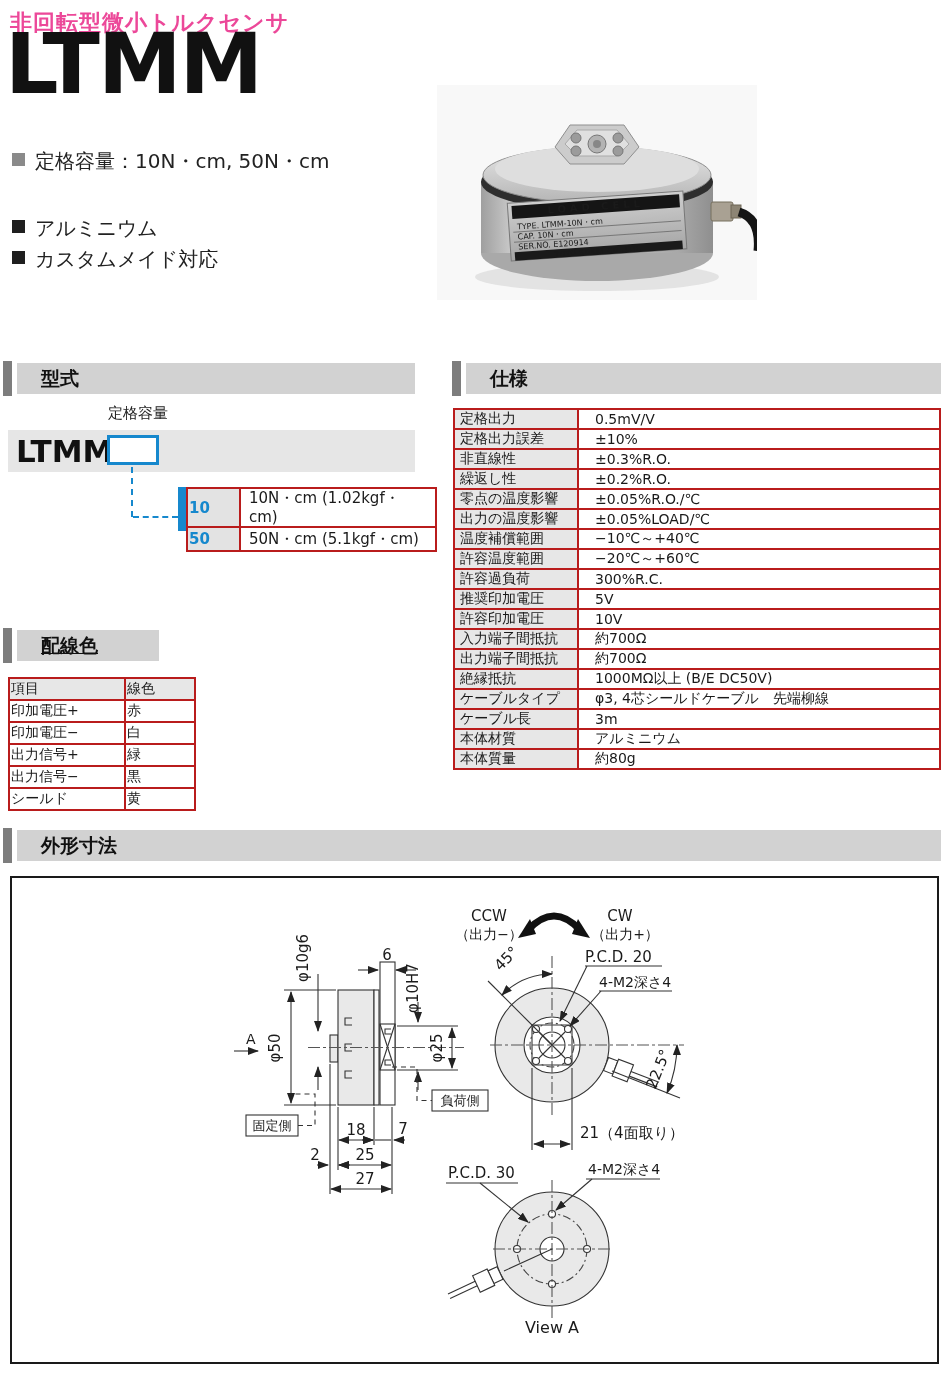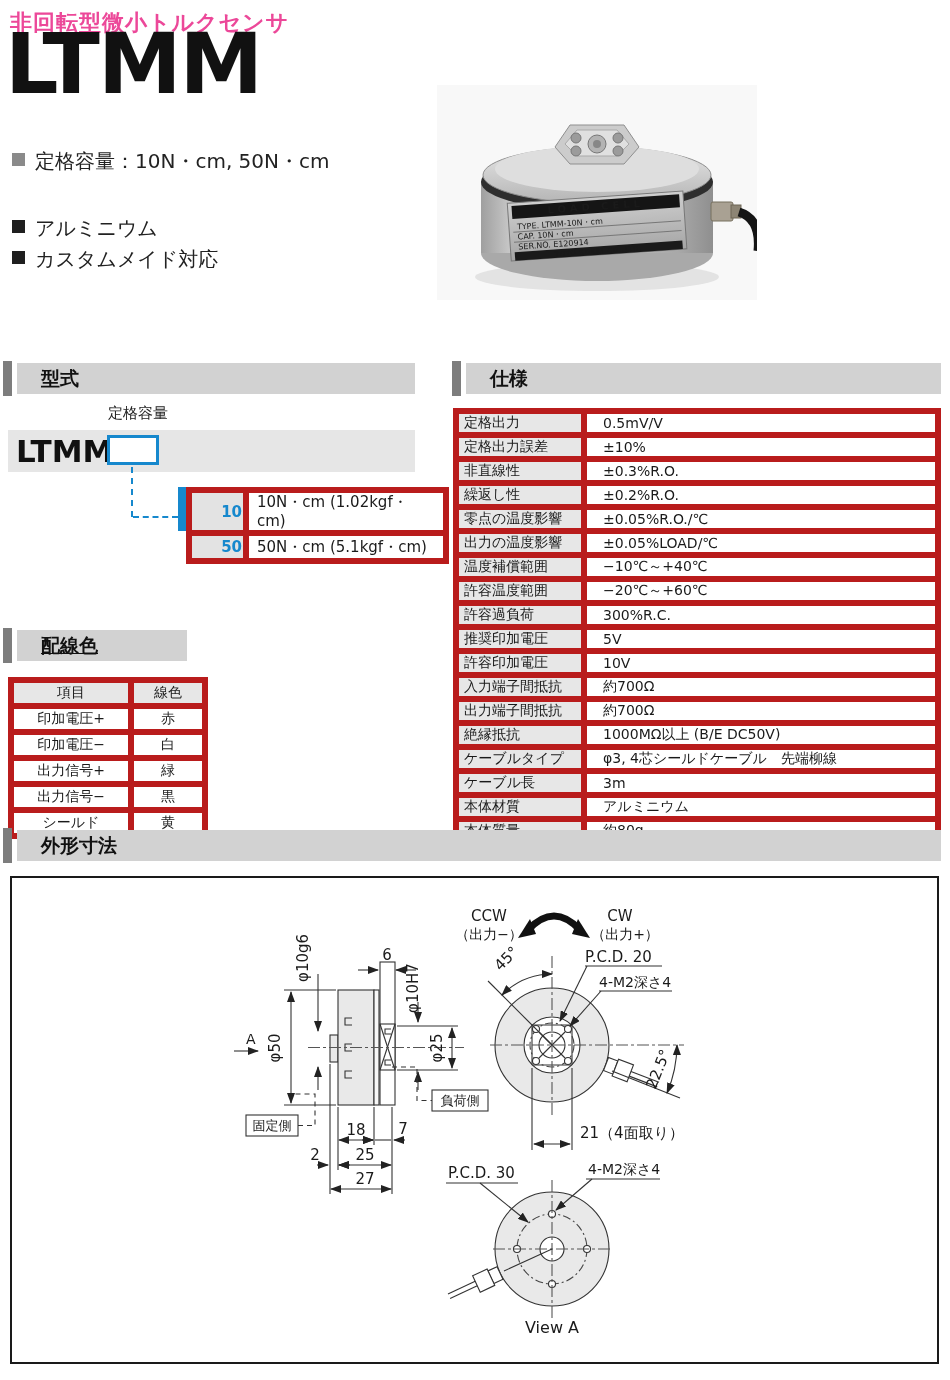--- a/index.html
+++ b/index.html
@@ -14,29 +14,29 @@
   .sec-bar{width:9px;height:35px;background:var(--bar,#7d7d7d);}
   .sec-box{height:31px;background:var(--section_bg,#d2d2d2);font-size:19px;font-weight:bold;
            line-height:31px;padding-left:24px;box-sizing:border-box;color:#111;}
   .cap-label{font-size:15px;color:#222;}
   .band{background:var(--band_bg,#e6e6e6);}
   .prefix{font-size:31px;font-weight:800;line-height:42px;letter-spacing:0;color:#111;}
   .bluebox{width:52px;height:30px;background:#fff;border:3px solid var(--accent,#1688cd);box-sizing:border-box;}
   .vdash{width:0;border-left:2px dashed var(--accent,#1688cd);}
   .hdash{height:0;border-top:2px dashed var(--accent,#1688cd);}
   table{border-collapse:collapse;}
-  td,th{border:6px solid #b91c1c;font-size:14px;font-weight:normal;}
+  td,th{border:2px solid #b91c1c;font-size:14px;font-weight:normal;}
   .spec td{height:18px;padding:0 16px;}
   .spec td.lbl{width:112px;background:var(--cell_bg,#e7e7e7);padding:0 5px;}
-  .wiring td,.wiring th{height:18px;text-align:center;}
+  .wiring td,.wiring th{height:18px;text-align:left;}
   .wiring th{background:var(--cell_bg,#e7e7e7);}
   .wiring .c1{width:112px;} .wiring .c2{width:66px;}
   .captable td{height:20px;font-size:15px;}
-  .captable td.code{width:49px;text-align:right;color:var(--accent,#1688cd);
-                    font-weight:bold;background:#e3e3e3;border-radius:9px;}
+  .captable td.code{width:49px;text-align:left;color:var(--accent,#1688cd);
+                    font-weight:bold;background:#e3e3e3;}
   .captable td.desc{width:178px;padding:0 8px;}
   .bluebar{width:8px;background:var(--accent,#1688cd);}
   .frame{border:2px solid #1a1a1a;background:#fff;}
   svg text{font-family:"DejaVu Sans",sans-serif;fill:#1a1a1a;}
 </style>
 </head>
 <body>
 
 <div class="page">
 
@@ -210,21 +210,21 @@
           <td>アルミニウム</td>
         </tr>
     <tr>
           <td class="lbl">本体質量</td>
           <td>約80g</td>
         </tr>
   </tbody>
     </table>
 
   <div class="abs sec-bar" style="left:3px;top:628px;"></div>
-  <div class="abs sec-box" style="left:17px;top:630px;width:170px;text-decoration:underline;">配線色</div>
+  <div class="abs sec-box" style="left:17px;top:630px;width:142px;text-decoration:underline;">配線色</div>
 
   <table class="abs wiring" style="left:8px;top:677px;">
     <tbody>
         <tr>
       <th class="c1">項目</th>
       <th class="c2">線色</th>
     </tr>
     <tr>
           <td>印加電圧+</td>
           <td>赤</td>

